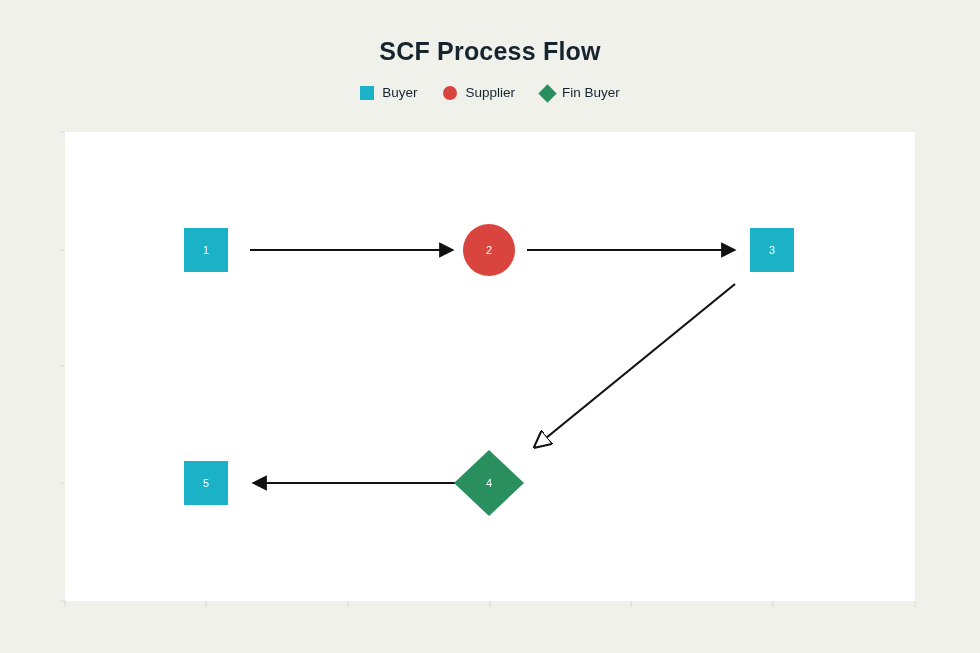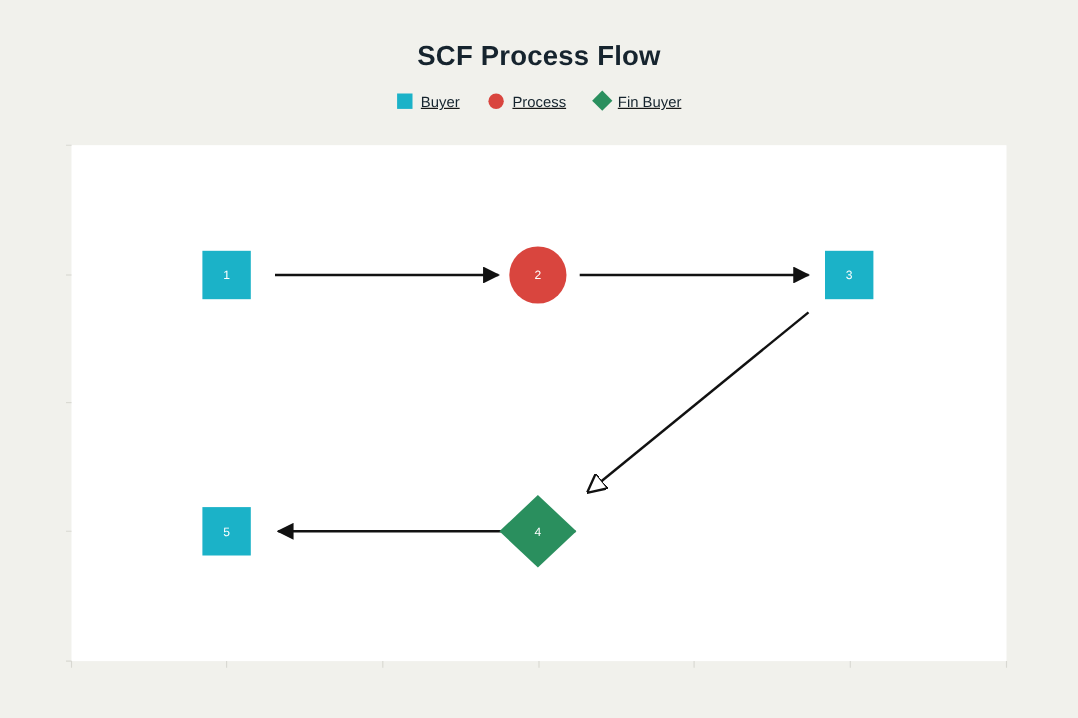--- a/index.html
+++ b/index.html
@@ -36,23 +36,22 @@
     left: 0;
     top: 72px;
     width: 980px;
     display: flex;
     justify-content: center;
     align-items: center;
     gap: 26px;
   }
   .legend-entry {
     display: flex;
-    align-items: flex-start;
+    align-items: flex-end;
     gap: 8px;
-    text-decoration: underline;
   }
   .legend-label {
     font-size: 13.5px;
     color: #16242E;
   }
   .marker-square {
     width: 14px;
     height: 14px;
     background: #1BB2C8;
     display: block;
@@ -106,21 +105,21 @@
 
   <div id="title">SCF Process Flow</div>
 
   <div id="legend">
     <div class="legend-entry">
       <span class="marker-square"></span>
       <span class="legend-label">Buyer</span>
     </div>
     <div class="legend-entry">
       <span class="marker-circle"></span>
-      <span class="legend-label">Process</span>
+      <span class="legend-label">Supplier</span>
     </div>
     <div class="legend-entry">
       <span class="marker-diamond"></span>
       <span class="legend-label">Fin Buyer</span>
     </div>
   </div>
 
   <div id="plot-area"></div>
 
   <svg id="axes-svg" viewBox="0 0 980 653">

